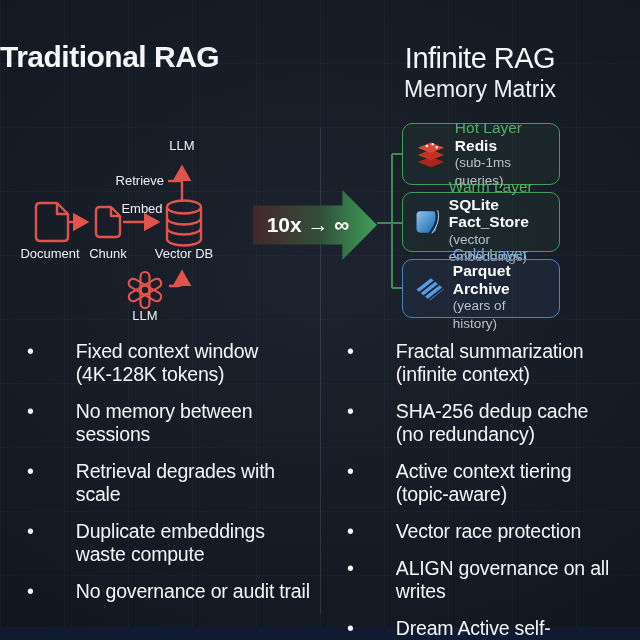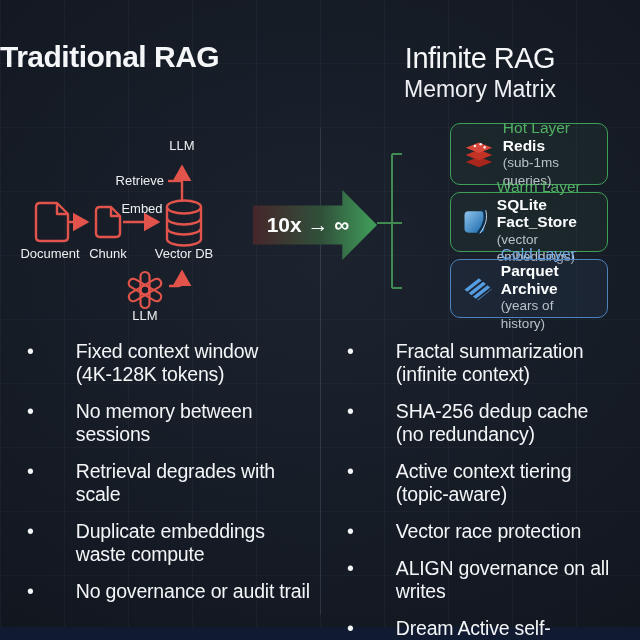--- a/index.html
+++ b/index.html
@@ -35,21 +35,21 @@
     background:linear-gradient(90deg,#46262a 0%,#30503a 55%,#41a05b 100%);
     display:flex;align-items:center;justify-content:center;
     filter:drop-shadow(0 0 6px rgba(70,170,100,0.25));
   }
   .big-arrow .lbl{font-size:21px;font-weight:700;color:#fafbfc;padding-right:14px;text-align:right;}
 
   .connector-svg{position:absolute;left:0;top:0;pointer-events:none;}
 
   .layer-box{
     position:absolute;left:402px;width:158px;box-sizing:border-box;
-    border-radius:10px;display:flex;align-items:center;gap:8px;padding:0 8px 0 12px;margin-left:48px;
+    border-radius:10px;display:flex;align-items:center;gap:8px;padding:0 8px 0 12px;
   }
   .layer-box.green{border:1.5px solid #3f9e58;background:rgba(52,90,64,0.16);}
   .layer-box.blue{border:1.5px solid #4d82ba;background:rgba(45,70,105,0.20);}
   .layer-box.hot{top:123px;height:62px;}
   .layer-box.warm{top:192px;height:60px;}
   .layer-box.cold{top:259px;height:59px;}
   .layer-text{display:flex;flex-direction:column;line-height:17.5px;}
   .layer-name{font-size:15.5px;font-weight:500;}
   .layer-name.green-t{color:#52b063;}
   .layer-name.blue-t{color:#74a9e0;}

